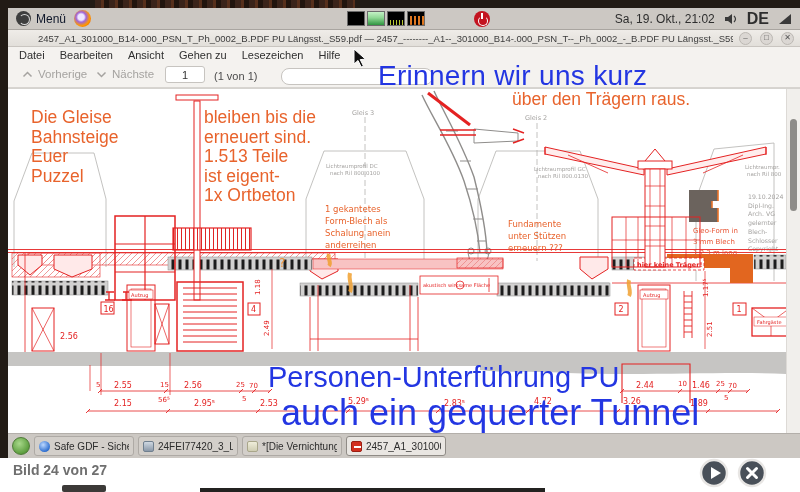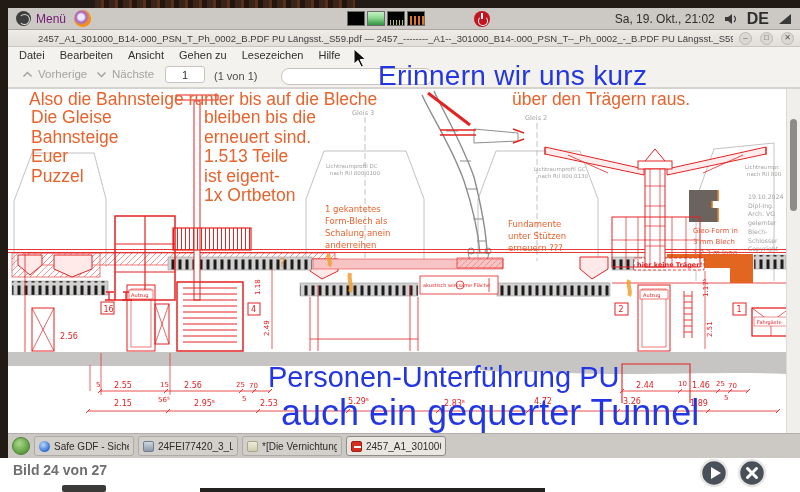--- a/index.html
+++ b/index.html
@@ -7,21 +7,21 @@
   .screen{position:relative;width:800px;height:492px;background:#221b15;overflow:hidden;}
   .wallpaper-texture{position:absolute;left:95px;top:0;width:260px;height:9px;
     background:repeating-linear-gradient(90deg,#3a241a 0 6px,#57301c 6px 9px,#21150e 9px 14px);}
   
   .top-panel{position:absolute;left:8px;top:8px;right:0;height:22px;background:#ccc8c3;
     border-bottom:1px solid #a9a5a0;display:flex;align-items:center;}
   .menu-btn{display:flex;align-items:center;gap:5px;padding:0 8px 0 8px;height:100%;cursor:default;}
   .menu-icon{width:15px;height:15px;border-radius:50%;background:#3e3e3e;position:relative;}
   .menu-icon::after{content:"";position:absolute;left:3px;top:3px;width:9px;height:9px;border-radius:50%;
     border:1.5px solid #d8d8d8;border-left-color:transparent;}
-  .menu-label{font-size:12px;color:#701a75;}
+  .menu-label{font-size:12px;color:#0f172a;}
   .ff-icon{width:17px;height:17px;border-radius:50%;
     background:radial-gradient(circle at 42% 42%,#efe6ff 0 22%,#a066d8 36%,#ff9a00 62%,#e33000 100%);}
   .monitors{display:flex;gap:2px;margin-left:256px;}
   .mon{width:18px;height:15px;border:1px solid #6b6b6b;}
   .mon-cpu{background:#000;}
   .mon-mem{background:linear-gradient(180deg,#c4f2c6 0%,#8fd894 45%,#2f9440 100%);}
   .mon-net{background-color:#000;background-image:repeating-linear-gradient(90deg,rgba(0,0,0,0) 0 2px,#b8c832 2px 3px);
     background-size:100% 42%;background-position:bottom;background-repeat:no-repeat;}
   .mon-dsk{background-color:#000;background-image:repeating-linear-gradient(90deg,rgba(0,0,0,0) 0 2px,#e07820 2px 4px);
     background-size:100% 68%;background-position:bottom;background-repeat:no-repeat;}
@@ -361,21 +361,20 @@
       </g>
     </svg>
 
     
     <div class="scrollbar">
       <div class="scroll-thumb"></div>
     </div>
   </div>
 
   <div class="ann blue blue-top">Erinnern wir uns kurz</div>
-  <div class="ann orange o-head-l">Also die Bahnsteige runter bis auf die Bleche</div>
   <div class="ann orange o-head-r">über den Trägern raus.</div>
   <div class="ann orange o-col o-col1">
     <div>Die Gleise</div>
     <div>Bahnsteige</div>
     <div>Euer</div>
     <div>Puzzel</div>
   </div>
   <div class="ann orange o-col o-col2">
     <div>bleiben bis die</div>
     <div>erneuert sind.</div>

